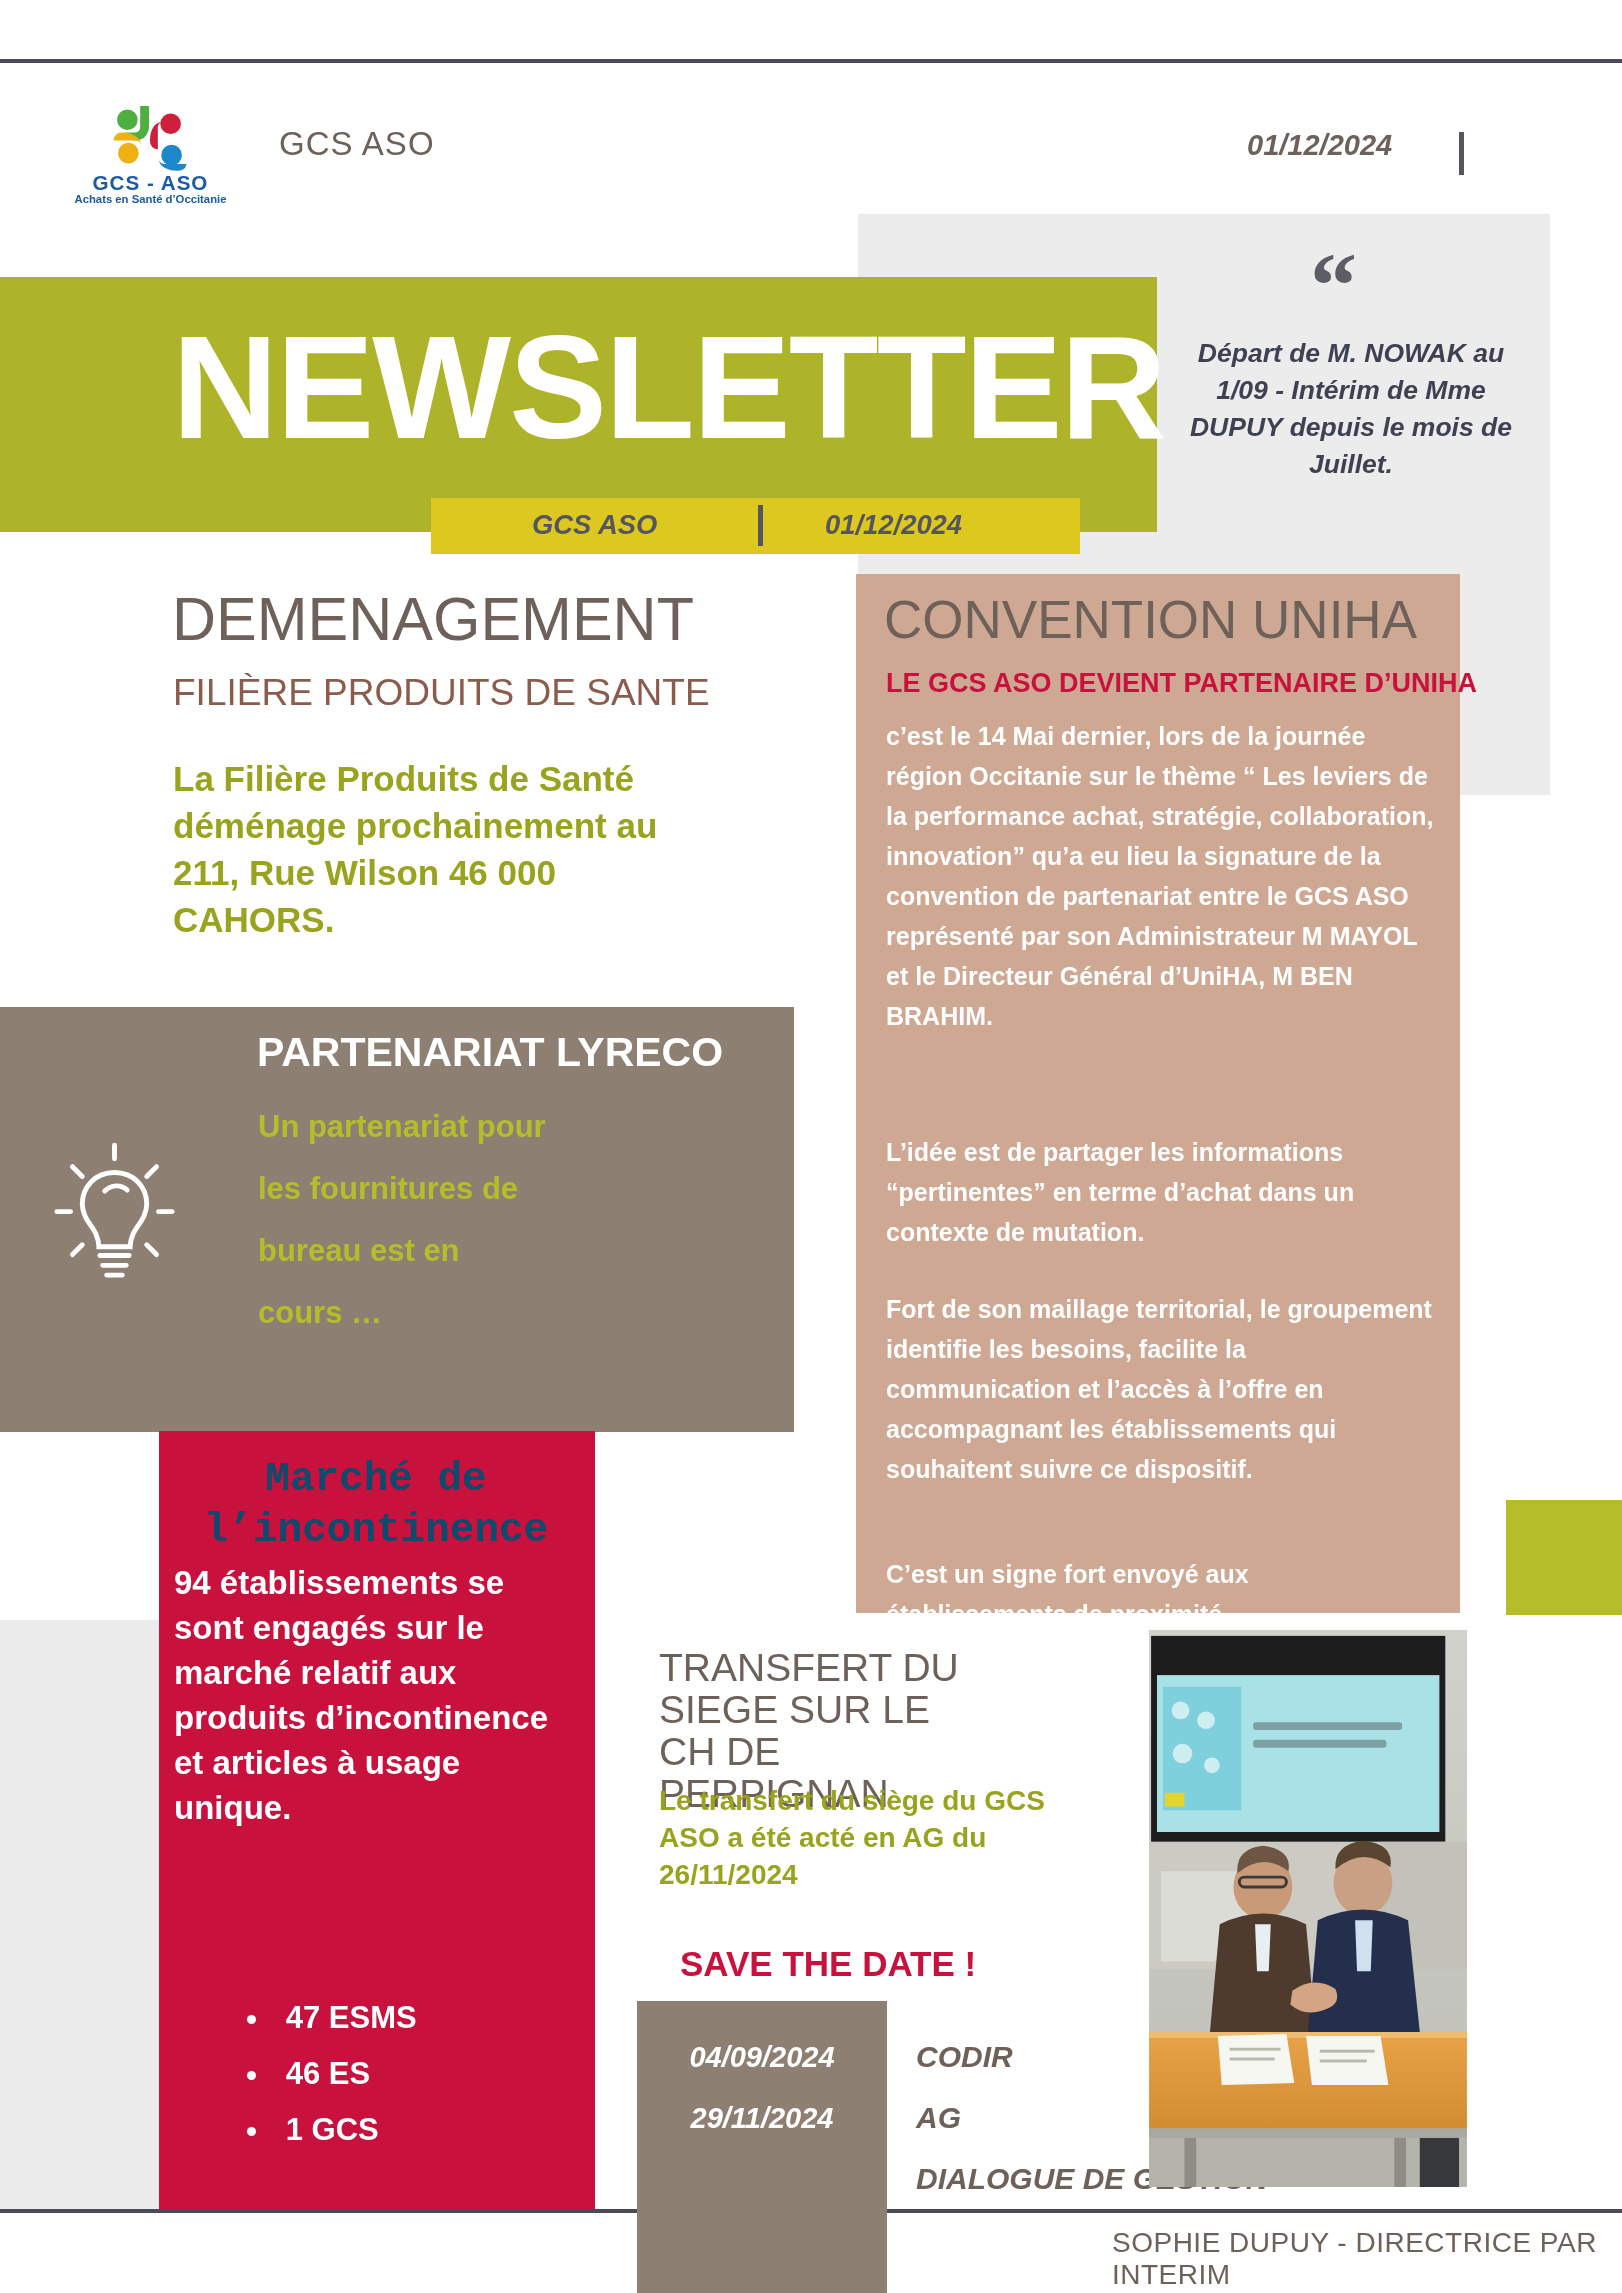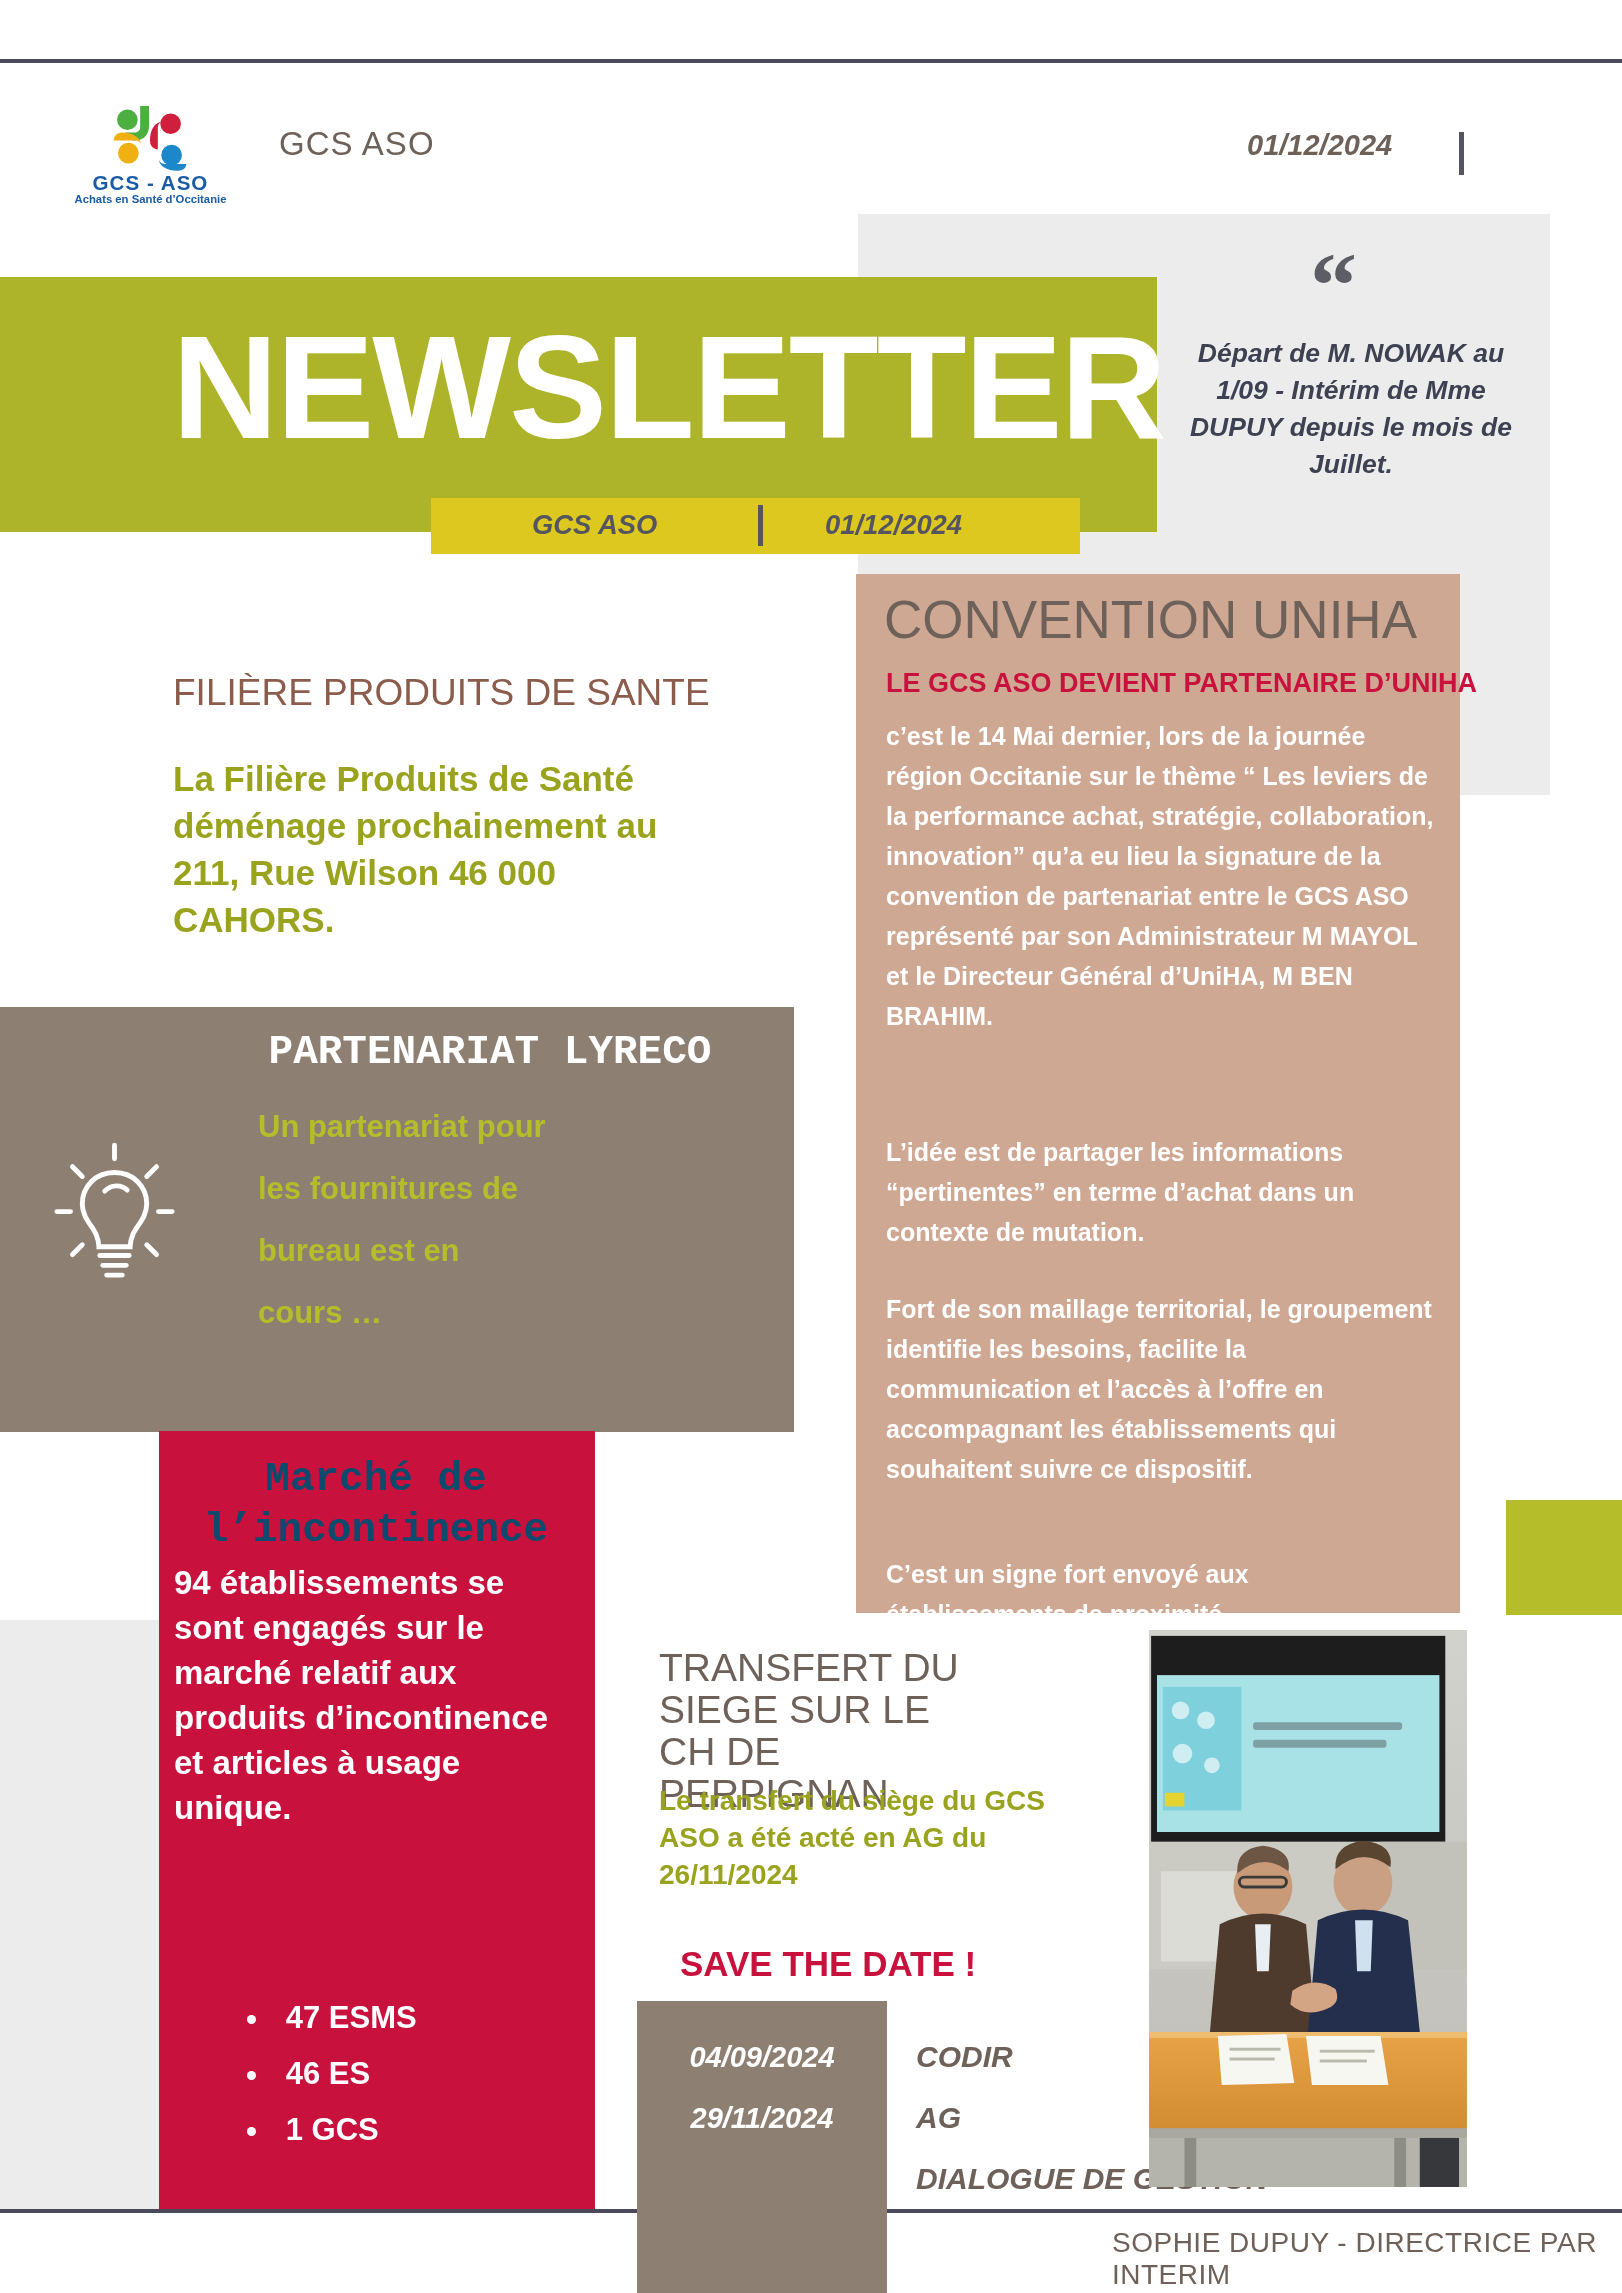--- a/index.html
+++ b/index.html
@@ -79,21 +79,21 @@
     font-weight:bold;color:#ffffff;}
   .uniha-p1{top:716px;}
   .uniha-p2{top:1132px;}
   .uniha-p3{top:1289px;}
   .uniha-p4{top:1554px;}
 
   
   .lyr-box{left:0;top:1007px;width:794px;height:425px;background:#8e7f73;}
   .lyr-title{left:250px;top:1029px;width:480px;text-align:center;
     font-size:41px;font-weight:bold;color:#ffffff;
-    font-family:Liberation Mono, monospace;}
+    font-family:Liberation Sans, sans-serif;}
   .lyr-body{left:258px;top:1096px;width:294px;font-size:31px;line-height:62px;
     font-weight:bold;color:#b5bd2a;}
   .bulb{left:51px;top:1137px;width:127px;height:157px;}
 
   
   .inc-box{left:159px;top:1431px;width:436px;height:778px;background:#c8113c;}
   .inc-title{left:174px;top:1454px;width:404px;text-align:center;
     font-size:41px;line-height:51px;font-weight:bold;color:#0c4a6e;
     font-family:Liberation Mono, monospace;}
   .inc-body{left:174px;top:1560px;width:397px;font-size:33px;line-height:45px;
@@ -173,20 +173,21 @@
   <div class="abs banner"></div>
   <div class="abs banner-title">NEWSLETTER</div>
   <div class="abs strip"></div>
   <div class="abs strip-left">GCS ASO</div>
   <div class="abs strip-div"></div>
   <div class="abs strip-right">01/12/2024</div>
 
   <div class="abs quote-mark">“</div>
   <div class="abs quote-text">Départ de M. NOWAK au 1/09 - Intérim de Mme DUPUY depuis le mois de Juillet.</div>
 
+  <div class="abs dem-h1">DEMENAGEMENT</div>
   <div class="abs dem-h2">FILIÈRE PRODUITS DE SANTE</div>
   <div class="abs dem-body">La Filière Produits de Santé déménage prochainement au 211, Rue Wilson 46 000 CAHORS.</div>
 
   <div class="abs uniha-box"></div>
   <div class="abs uniha-h1">CONVENTION UNIHA</div>
   <div class="abs uniha-h2">LE GCS ASO DEVIENT PARTENAIRE D’UNIHA</div>
   <div class="abs uniha-p uniha-p1">c’est le 14 Mai dernier,  lors de la journée région Occitanie sur le thème “ Les leviers de la performance achat, stratégie, collaboration, innovation” qu’a eu lieu la signature de la convention de partenariat entre le GCS ASO représenté par son Administrateur M MAYOL  et le Directeur Général d’UniHA,  M BEN BRAHIM.</div>
   <div class="abs uniha-p uniha-p2">L’idée est de partager les informations “pertinentes” en terme d’achat dans un contexte de mutation.</div>
   <div class="abs uniha-p uniha-p3">Fort de son maillage territorial, le groupement identifie les besoins, facilite la communication et l’accès à l’offre en accompagnant les établissements qui souhaitent suivre ce dispositif.</div>
   <div class="abs uniha-p uniha-p4">C’est un signe fort envoyé aux établissements de proximité.</div>

